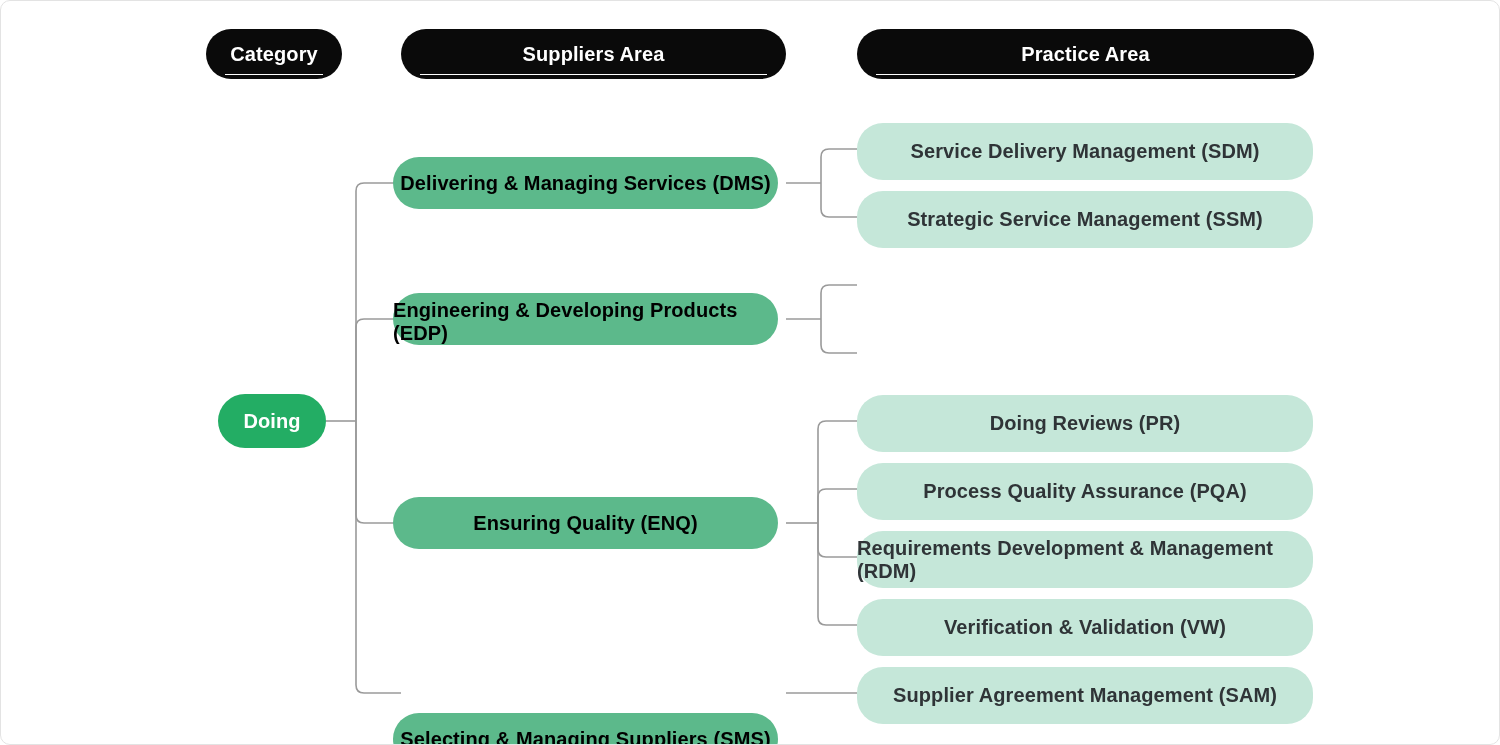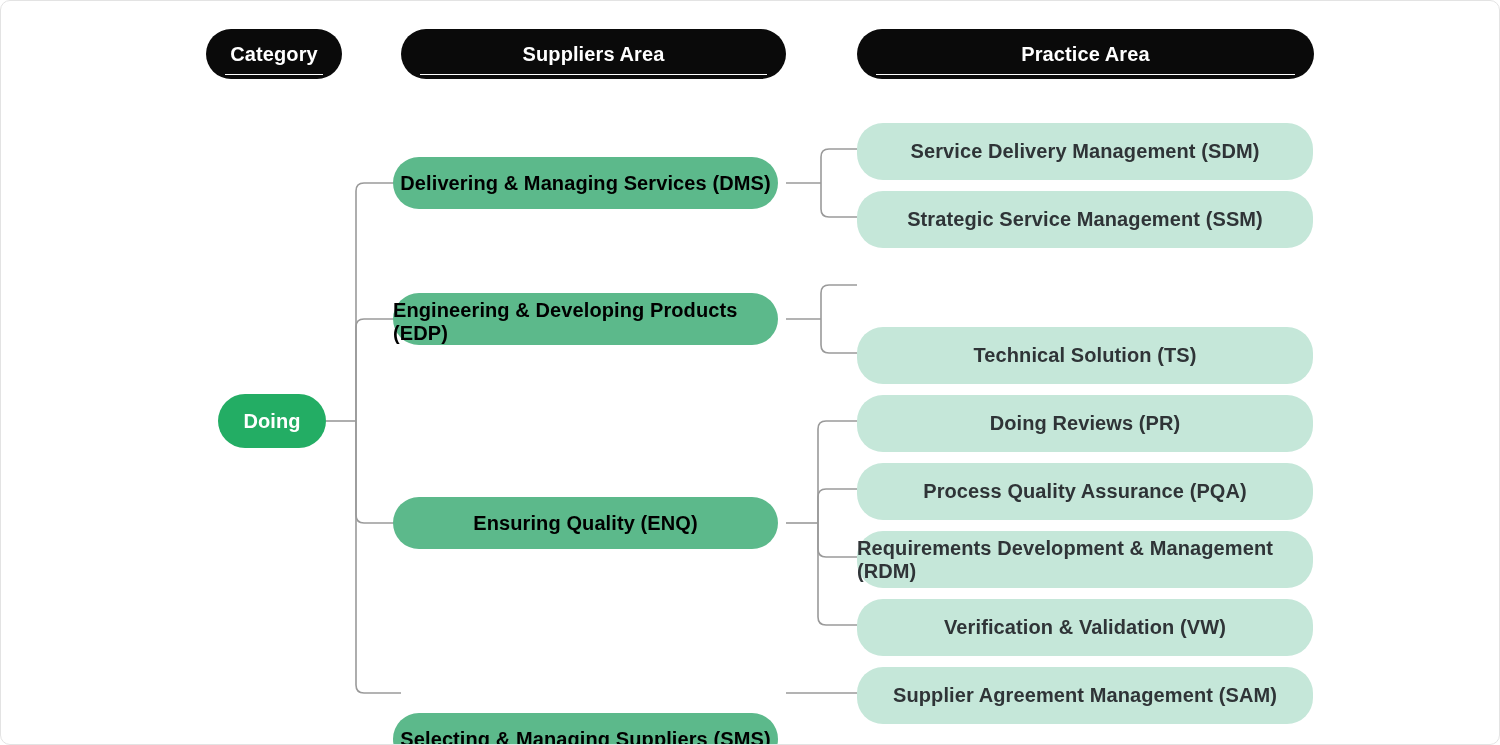--- a/index.html
+++ b/index.html
@@ -105,23 +105,20 @@
   <div class="pill cap cap-3">
     <span class="lbl">Selecting &amp; Managing Suppliers (SMS)</span>
   </div>
 
   <div class="pill prac prac-0">
     <span class="lbl">Service Delivery Management (SDM)</span>
   </div>
   <div class="pill prac prac-1">
     <span class="lbl">Strategic Service Management (SSM)</span>
   </div>
-  <div class="pill prac prac-3">
-    <span class="lbl">Technical Solution (TS)</span>
-  </div>
   <div class="pill prac prac-4">
     <span class="lbl">Doing Reviews (PR)</span>
   </div>
   <div class="pill prac prac-5">
     <span class="lbl">Process Quality Assurance (PQA)</span>
   </div>
   <div class="pill prac prac-6">
     <span class="lbl">Requirements Development &amp; Management (RDM)</span>
   </div>
   <div class="pill prac prac-7">

